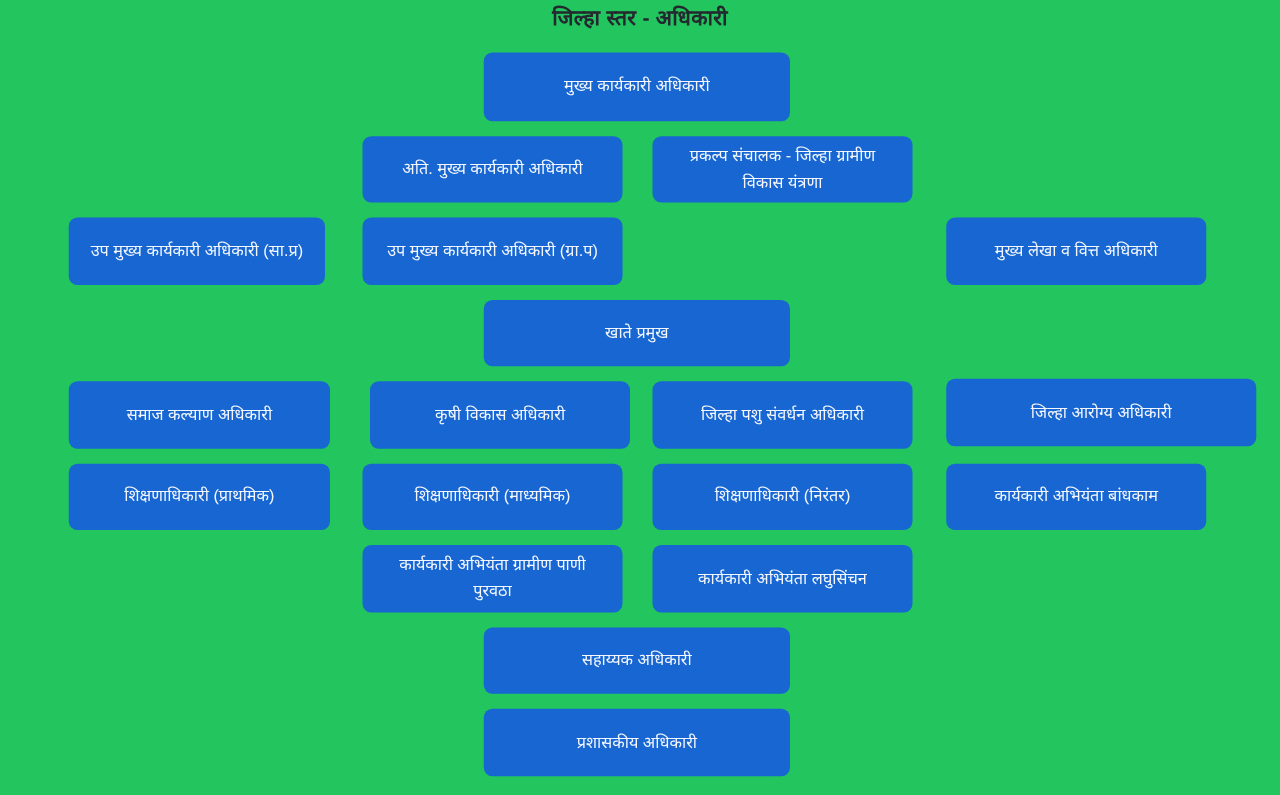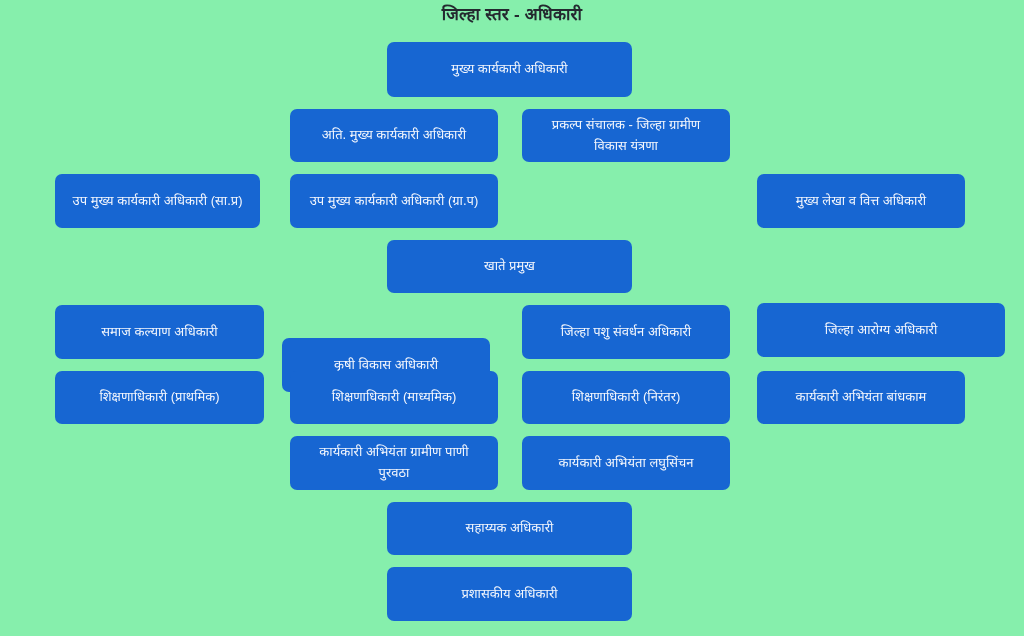--- a/index.html
+++ b/index.html
@@ -5,21 +5,21 @@
   html, body {
     margin: 0;
     padding: 0;
     background: #ffffff;
     font-family: "Liberation Sans", "DejaVu Sans", sans-serif;
   }
   .canvas {
     position: relative;
     width: 1024px;
     height: 636px;
-    background: #86efac;
+    background: #22c55e;
     overflow: hidden;
   }
   .page-title {
     position: absolute;
     top: 2px;
     left: 0;
     width: 1024px;
     text-align: center;
     font-size: 17px;
     font-weight: 600;
@@ -54,21 +54,21 @@
   <div class="org-node" style="left:290px; top:109px; width:208px; height:53px;">अति. मुख्य कार्यकारी अधिकारी</div>
   <div class="org-node" style="left:522px; top:109px; width:208px; height:53px;">प्रकल्प संचालक - जिल्हा ग्रामीण विकास यंत्रणा</div>
 
   <div class="org-node" style="left:55px;  top:174px; width:205px; height:54px;">उप मुख्य कार्यकारी अधिकारी (सा.प्र)</div>
   <div class="org-node" style="left:290px; top:174px; width:208px; height:54px;">उप मुख्य कार्यकारी अधिकारी (ग्रा.प)</div>
   <div class="org-node" style="left:757px; top:174px; width:208px; height:54px;">मुख्य लेखा व वित्त अधिकारी</div>
 
   <div class="org-node" style="left:387px; top:240px; width:245px; height:53px;">खाते प्रमुख</div>
 
   <div class="org-node" style="left:55px;  top:305px; width:209px; height:54px;">समाज कल्याण अधिकारी</div>
-  <div class="org-node" style="left:282px; top:305px; width:208px; height:54px;margin-top:33px;">कृषी विकास अधिकारी</div>
+  <div class="org-node" style="left:296px; top:305px; width:208px; height:54px;">कृषी विकास अधिकारी</div>
   <div class="org-node" style="left:522px; top:305px; width:208px; height:54px;">जिल्हा पशु संवर्धन अधिकारी</div>
   <div class="org-node" style="left:757px; top:303px; width:248px; height:54px;">जिल्हा आरोग्य अधिकारी</div>
 
   <div class="org-node" style="left:55px;  top:371px; width:209px; height:53px;">शिक्षणाधिकारी (प्राथमिक)</div>
   <div class="org-node" style="left:290px; top:371px; width:208px; height:53px;">शिक्षणाधिकारी (माध्यमिक)</div>
   <div class="org-node" style="left:522px; top:371px; width:208px; height:53px;">शिक्षणाधिकारी (निरंतर)</div>
   <div class="org-node" style="left:290px; top:436px; width:208px; height:54px;">कार्यकारी अभियंता ग्रामीण पाणी पुरवठा</div>
 
   <div class="org-node" style="left:757px; top:371px; width:208px; height:53px;">कार्यकारी अभियंता बांधकाम</div>
   <div class="org-node" style="left:522px; top:436px; width:208px; height:54px;">कार्यकारी अभियंता लघुसिंचन</div>

